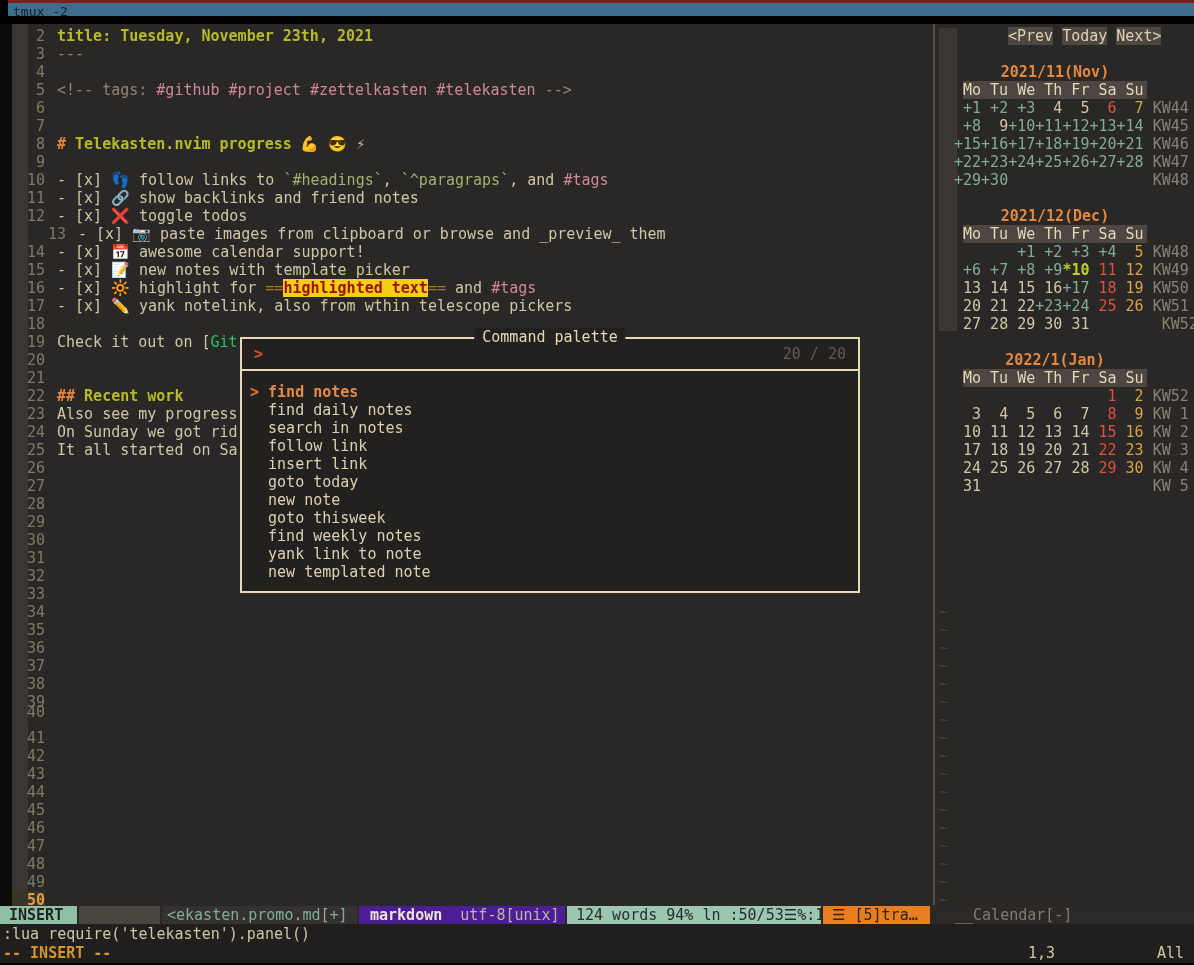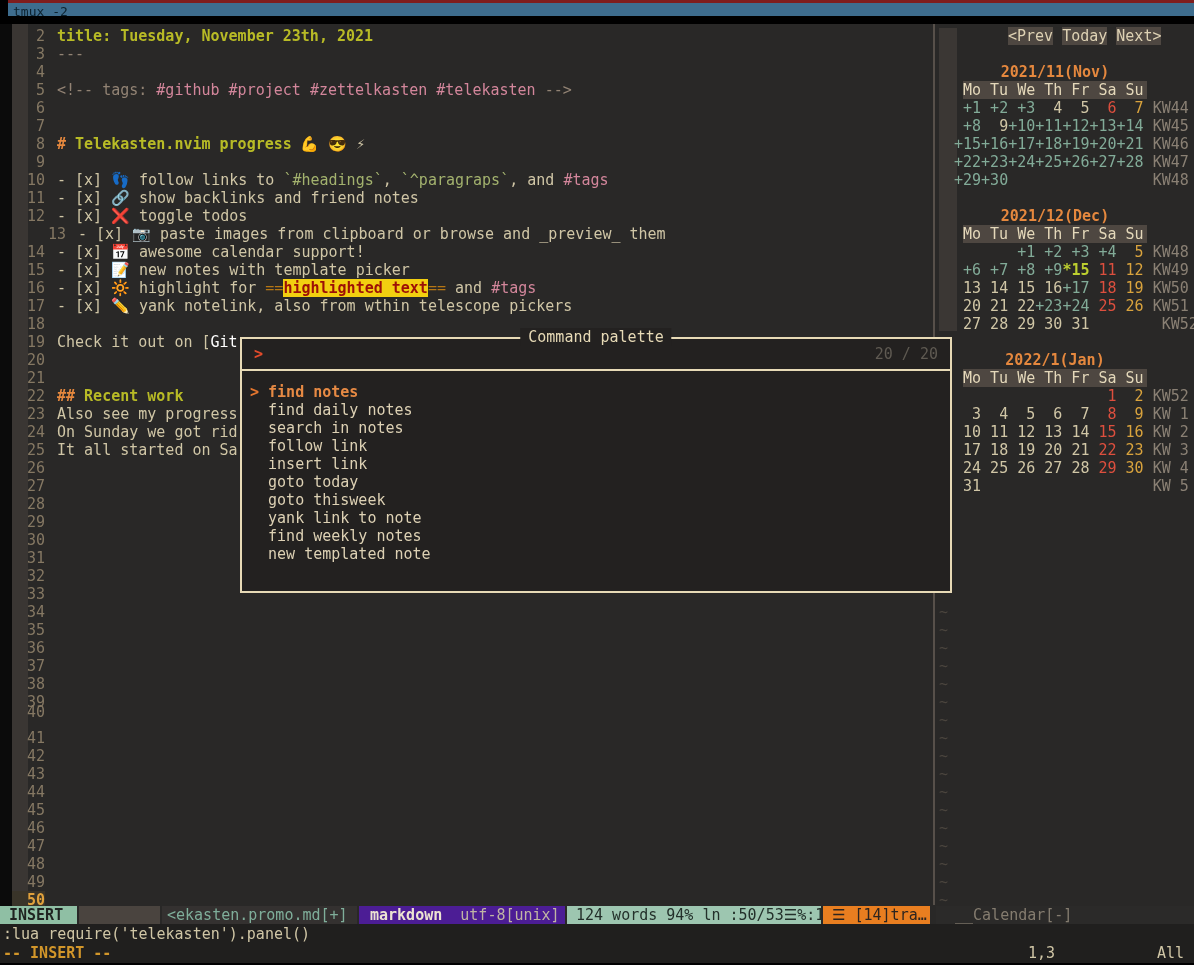--- a/index.html
+++ b/index.html
@@ -22,39 +22,39 @@
   .ln.cur{color:#e0a13c;font-weight:bold;background:#393429;}
   .s-h1{color:#b8bb26;font-weight:bold;}
   .s-h1mark{color:#e5883e;font-weight:bold;}
   .s-dim{color:#928374;}
   .s-fg{color:#d0c6a6;}
   .s-tag{color:#d3869b;}
   .s-code{color:#a3b26e;}
   .s-emoji{color:#d0c6a6;display:inline-block;min-width:18px;}
   .s-hlmark{color:#b57614;}
   .s-hl{color:#9d1006;background:#f2cf10;font-weight:bold;}
-  .s-link{color:#ffffff;}
+  .s-link{color:#22c55e;}
   
   .navrow{position:absolute;left:1008px;top:27px;height:18px;white-space:pre;}
   .navbtn{background:#4e4741;color:#ded2b4;display:inline-block;margin-right:9px;}
   .navbtn:last-child{margin-right:0;}
   .mtitle{position:absolute;left:960px;width:190px;height:18px;text-align:center;
           color:#e5883e;font-weight:bold;white-space:pre;}
   .dhdr{position:absolute;left:963px;height:18px;background:#4e4741;color:#e4d8ba;
         white-space:pre;padding-right:3px;}
   .calrow{position:absolute;left:954px;height:18px;white-space:pre;}
   .c-day{color:#d0c6a6;}
   .c-plus{color:#82ab98;}
   .c-sat{color:#dd4f3e;}
   .c-sun{color:#d9a33d;}
   .c-today{color:#bdcf2f;font-weight:bold;}
   .c-kw{color:#8a8074;}
   .tilde{position:absolute;left:939px;height:18px;color:#4b453e;white-space:pre;}
   
-  .popup{position:absolute;left:240px;top:337px;width:712px;height:256px;background:#232120;
+  .popup{position:absolute;left:240px;top:337px;width:620px;height:256px;background:#232120;
          border:2px solid #e7dab6;box-sizing:border-box;z-index:5;}
   .ptitle{position:absolute;top:-11px;left:50%;transform:translateX(-50%);
           background:#232120;padding:0 8px;color:#e7dab6;white-space:pre;}
   .prow{height:30px;line-height:30px;border-bottom:2px solid #e7dab6;padding:0 12px;
         display:flex;justify-content:space-between;}
   .pprompt{color:#e34b2b;font-weight:bold;}
   .pcount{color:#5f5a52;}
   .plist{padding:12px 0 0 8px;}
   .pitem{height:18px;white-space:pre;color:#ddd1b4;}
   .pitem .caret{color:#e5762e;font-weight:bold;}
@@ -150,21 +150,21 @@
         <div class="mtitle" style="top: 63px;">2021/11(Nov)</div>
         <div class="dhdr" style="top: 81px;">Mo Tu We Th Fr Sa Su</div>
         <div class="calrow" style="top: 99px;"><span class="c-plus"> +1</span><span class="c-plus"> +2</span><span class="c-plus"> +3</span><span class="c-day">  4</span><span class="c-day">  5</span><span class="c-sat">  6</span><span class="c-sun">  7</span><span> </span><span class="c-kw">KW44</span></div>
         <div class="calrow" style="top: 117px;"><span class="c-plus"> +8</span><span class="c-day">  9</span><span class="c-plus">+10</span><span class="c-plus">+11</span><span class="c-plus">+12</span><span class="c-plus">+13</span><span class="c-plus">+14</span><span> </span><span class="c-kw">KW45</span></div>
         <div class="calrow" style="top: 135px;"><span class="c-plus">+15</span><span class="c-plus">+16</span><span class="c-plus">+17</span><span class="c-plus">+18</span><span class="c-plus">+19</span><span class="c-plus">+20</span><span class="c-plus">+21</span><span> </span><span class="c-kw">KW46</span></div>
         <div class="calrow" style="top: 153px;"><span class="c-plus">+22</span><span class="c-plus">+23</span><span class="c-plus">+24</span><span class="c-plus">+25</span><span class="c-plus">+26</span><span class="c-plus">+27</span><span class="c-plus">+28</span><span> </span><span class="c-kw">KW47</span></div>
         <div class="calrow" style="top: 171px;"><span class="c-plus">+29</span><span class="c-plus">+30</span><span class="c-day">   </span><span class="c-day">   </span><span class="c-day">   </span><span class="c-day">   </span><span class="c-day">   </span><span> </span><span class="c-kw">KW48</span></div>
         <div class="mtitle" style="top: 207px;">2021/12(Dec)</div>
         <div class="dhdr" style="top: 225px;">Mo Tu We Th Fr Sa Su</div>
         <div class="calrow" style="top: 243px;"><span class="c-day">   </span><span class="c-day">   </span><span class="c-plus"> +1</span><span class="c-plus"> +2</span><span class="c-plus"> +3</span><span class="c-plus"> +4</span><span class="c-sun">  5</span><span> </span><span class="c-kw">KW48</span></div>
-        <div class="calrow" style="top: 261px;"><span class="c-plus"> +6</span><span class="c-plus"> +7</span><span class="c-plus"> +8</span><span class="c-plus"> +9</span><span class="c-today">*15</span><span class="c-sat"> 11</span><span class="c-sun"> 12</span><span> </span><span class="c-kw">KW49</span></div>
+        <div class="calrow" style="top: 261px;"><span class="c-plus"> +6</span><span class="c-plus"> +7</span><span class="c-plus"> +8</span><span class="c-plus"> +9</span><span class="c-today">*10</span><span class="c-sat"> 11</span><span class="c-sun"> 12</span><span> </span><span class="c-kw">KW49</span></div>
         <div class="calrow" style="top: 279px;"><span class="c-day"> 13</span><span class="c-day"> 14</span><span class="c-day"> 15</span><span class="c-day"> 16</span><span class="c-plus">+17</span><span class="c-sat"> 18</span><span class="c-sun"> 19</span><span> </span><span class="c-kw">KW50</span></div>
         <div class="calrow" style="top: 297px;"><span class="c-day"> 20</span><span class="c-day"> 21</span><span class="c-day"> 22</span><span class="c-plus">+23</span><span class="c-plus">+24</span><span class="c-sat"> 25</span><span class="c-sun"> 26</span><span> </span><span class="c-kw">KW51</span></div>
         <div class="calrow" style="top: 315px;"><span class="c-day"> 27</span><span class="c-day"> 28</span><span class="c-day"> 29</span><span class="c-day"> 30</span><span class="c-day"> 31</span><span class="c-day">   </span><span class="c-day">   </span><span> </span><span class="c-kw"> KW52</span></div>
         <div class="mtitle" style="top: 351px;">2022/1(Jan)</div>
         <div class="dhdr" style="top: 369px;">Mo Tu We Th Fr Sa Su</div>
         <div class="calrow" style="top: 387px;"><span class="c-day">   </span><span class="c-day">   </span><span class="c-day">   </span><span class="c-day">   </span><span class="c-day">   </span><span class="c-sat">  1</span><span class="c-sun">  2</span><span> </span><span class="c-kw">KW52</span></div>
         <div class="calrow" style="top: 405px;"><span class="c-day">  3</span><span class="c-day">  4</span><span class="c-day">  5</span><span class="c-day">  6</span><span class="c-day">  7</span><span class="c-sat">  8</span><span class="c-sun">  9</span><span> </span><span class="c-kw">KW 1</span></div>
         <div class="calrow" style="top: 423px;"><span class="c-day"> 10</span><span class="c-day"> 11</span><span class="c-day"> 12</span><span class="c-day"> 13</span><span class="c-day"> 14</span><span class="c-sat"> 15</span><span class="c-sun"> 16</span><span> </span><span class="c-kw">KW 2</span></div>
         <div class="calrow" style="top: 441px;"><span class="c-day"> 17</span><span class="c-day"> 18</span><span class="c-day"> 19</span><span class="c-day"> 20</span><span class="c-day"> 21</span><span class="c-sat"> 22</span><span class="c-sun"> 23</span><span> </span><span class="c-kw">KW 3</span></div>
         <div class="calrow" style="top: 459px;"><span class="c-day"> 24</span><span class="c-day"> 25</span><span class="c-day"> 26</span><span class="c-day"> 27</span><span class="c-day"> 28</span><span class="c-sat"> 29</span><span class="c-sun"> 30</span><span> </span><span class="c-kw">KW 4</span></div>
@@ -197,34 +197,35 @@
       <span class="pprompt">&gt;</span>
       <span class="pcount">20 / 20</span>
     </div>
     <div class="plist" id="palette-items">
         <div class="pitem sel"><span class="caret">&gt; </span><span class="plabel">find notes</span></div>
         <div class="pitem"><span class="caret">  </span><span class="plabel">find daily notes</span></div>
         <div class="pitem"><span class="caret">  </span><span class="plabel">search in notes</span></div>
         <div class="pitem"><span class="caret">  </span><span class="plabel">follow link</span></div>
         <div class="pitem"><span class="caret">  </span><span class="plabel">insert link</span></div>
         <div class="pitem"><span class="caret">  </span><span class="plabel">goto today</span></div>
+        <div class="pitem"><span class="caret">  </span><span class="plabel">new note</span></div>
         <div class="pitem"><span class="caret">  </span><span class="plabel">goto thisweek</span></div>
+        <div class="pitem"><span class="caret">  </span><span class="plabel">find weekly notes</span></div>
         <div class="pitem"><span class="caret">  </span><span class="plabel">yank link to note</span></div>
-        <div class="pitem"><span class="caret">  </span><span class="plabel">find weekly notes</span></div>
         <div class="pitem"><span class="caret">  </span><span class="plabel">new templated note</span></div>
       </div>
   </div>
 
   <div class="sl sl-mode">INSERT</div>
   <div class="sl sl-branch">
     
   </div>
   <div class="sl sl-file">&lt;ekasten.promo.md[+]</div>
   <div class="sl sl-ft"><span class="ftname">markdown</span><span>  utf-8[unix]</span></div>
   <div class="sl sl-words">124 words 94% ln :50/53☰%:1</div>
-  <div class="sl sl-diag">☰ [14]tra…</div>
+  <div class="sl sl-diag">☰ [5]tra…</div>
   <div class="sl sl-cal">__Calendar[-]</div>
 
   <div class="cmdline">:lua require('telekasten').panel()</div>
   <div class="mline-mode">-- INSERT --</div>
   <div class="mline-cur">1,3</div>
   <div class="mline-scroll">All</div>
 </div>
 
 </body></html>

